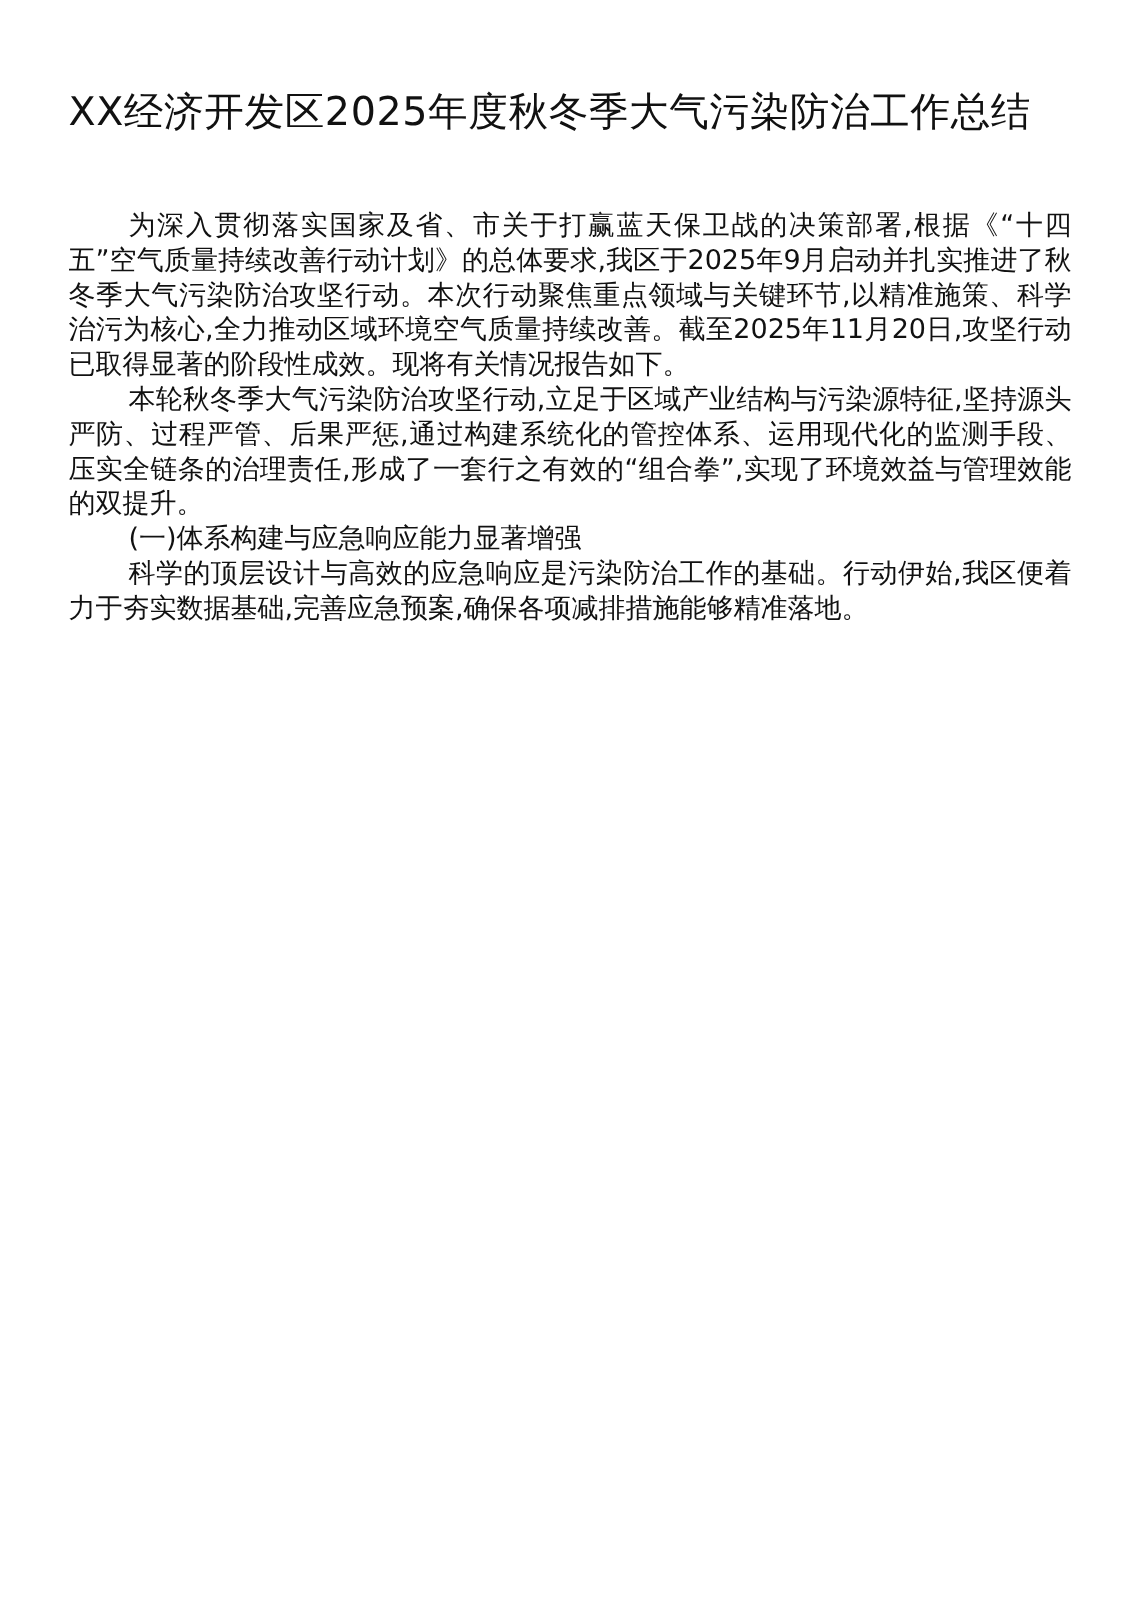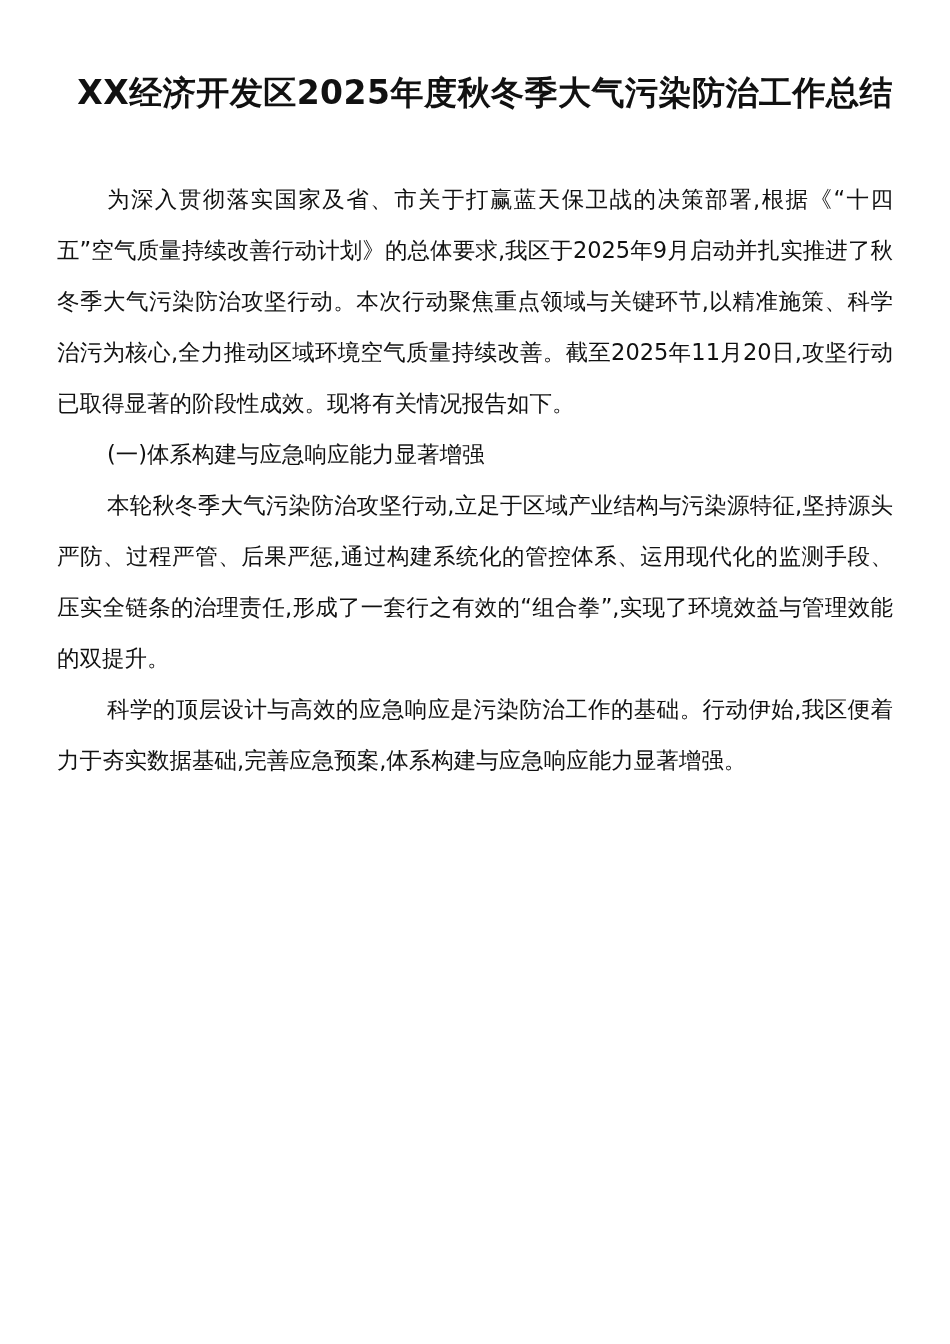--- a/index.html
+++ b/index.html
@@ -1,29 +1,29 @@
 <!DOCTYPE html>
 <html><head>
 <meta charset="utf-8">
 <style>
   html, body { margin: 0; padding: 0; background: #ffffff; }
   body { width: 950px; height: 1344px; overflow: hidden; position: relative;
          font-family: "DejaVu Sans", "Liberation Sans", sans-serif; color: #111111; }
   .page { position: absolute; left: 57px; top: 0; width: 836px; }
-  .title { text-align: right; font-size: 33px; line-height: 50px; margin-top: 68px;
-           letter-spacing: 0.5px; font-weight: bold; }
+  .title { text-align: left; font-size: 33px; line-height: 50px; margin-top: 68px;
+           letter-spacing: 0.5px; font-weight: normal; }
   .body { margin-top: 56px; }
-  .para { font-size: 22.5px; line-height: 51px; margin: 0; text-align: justify;
+  .para { font-size: 22.5px; line-height: 29px; margin: 0; text-align: justify;
           text-align-last: left; }
   .indent { text-indent: 50px; }
 </style>
 </head>
 <body>
 
 <div class="page">
   <h1 class="title">XX经济开发区2025年度秋冬季大气污染防治工作总结</h1>
   <div class="body">
     <p class="para indent">为深入贯彻落实国家及省、市关于打赢蓝天保卫战的决策部署,根据《“十四五”空气质量持续改善行动计划》的总体要求,我区于2025年9月启动并扎实推进了秋冬季大气污染防治攻坚行动。本次行动聚焦重点领域与关键环节,以精准施策、科学治污为核心,全力推动区域环境空气质量持续改善。截至2025年11月20日,攻坚行动已取得显著的阶段性成效。现将有关情况报告如下。</p>
+    <p class="para indent">本轮秋冬季大气污染防治攻坚行动,立足于区域产业结构与污染源特征,坚持源头严防、过程严管、后果严惩,通过构建系统化的管控体系、运用现代化的监测手段、压实全链条的治理责任,形成了一套行之有效的“组合拳”,实现了环境效益与管理效能的双提升。</p>
     <p class="para indent">(一)体系构建与应急响应能力显著增强</p>
-    <p class="para indent">本轮秋冬季大气污染防治攻坚行动,立足于区域产业结构与污染源特征,坚持源头严防、过程严管、后果严惩,通过构建系统化的管控体系、运用现代化的监测手段、压实全链条的治理责任,形成了一套行之有效的“组合拳”,实现了环境效益与管理效能的双提升。</p>
-    <p class="para indent">科学的顶层设计与高效的应急响应是污染防治工作的基础。行动伊始,我区便着力于夯实数据基础,完善应急预案,体系构建与应急响应能力显著增强。</p>
+    <p class="para indent">科学的顶层设计与高效的应急响应是污染防治工作的基础。行动伊始,我区便着力于夯实数据基础,完善应急预案,确保各项减排措施能够精准落地。</p>
   </div>
 </div>
 
 </body></html>

